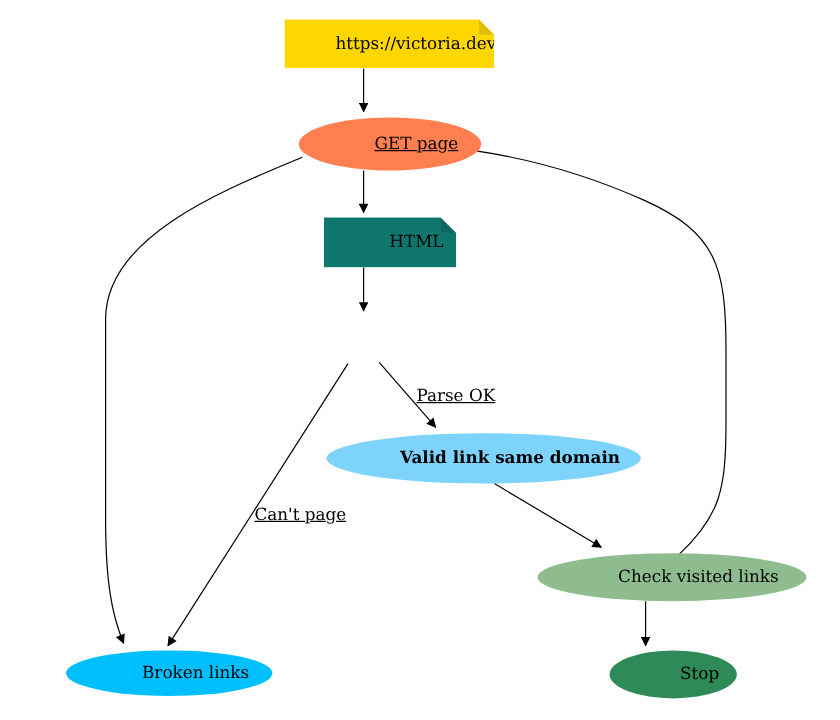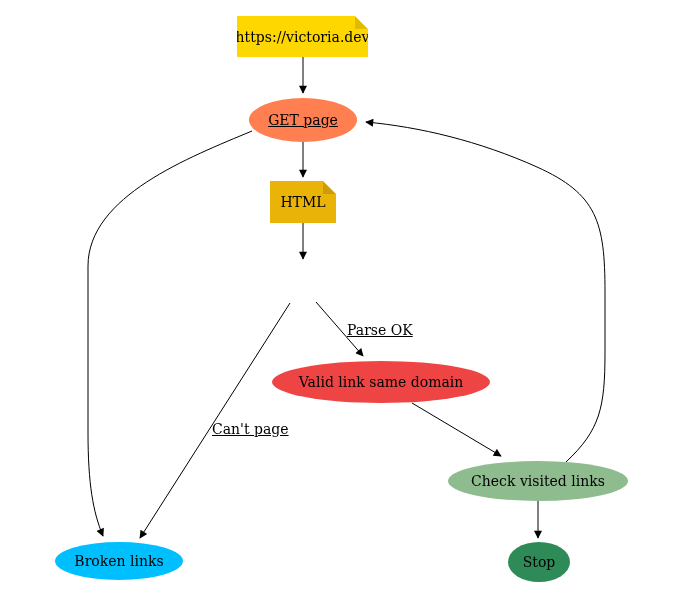--- a/index.html
+++ b/index.html
@@ -22,20 +22,21 @@
   }
   .node {
     position: absolute;
     display: flex;
     align-items: center;
     justify-content: center;
     font-size: 14px;
     color: #000000;
     text-align: center;
     white-space: nowrap;
+    padding-left: 44px;
   }
   .ellipse { border-radius: 50%; }
   .note {
     clip-path: polygon(0 0, calc(100% - 13px) 0, 100% 13px, 100% 100%, 0 100%);
   }
   .fold {
     position: absolute;
     top: 0; right: 0;
     width: 13px; height: 13px;
     clip-path: polygon(0 0, 100% 100%, 0 100%);
@@ -84,27 +85,27 @@
 
   <div id="n-start" class="node note" style="background: rgb(255, 215, 0);">
     <span>https://victoria.dev</span>
     <div class="fold"></div>
   </div>
 
   <div id="n-get" class="node ellipse" style="background: rgb(255, 127, 80); text-decoration: underline;">
     <span>GET page</span>
   </div>
 
-  <div id="n-html" class="node note" style="background: #eab308;">
+  <div id="n-html" class="node note" style="background: #0f766e;">
     <span>HTML</span>
     <div class="fold"></div>
   </div>
 
 
-  <div id="n-valid" class="node ellipse" style="background: #ef4444;">
+  <div id="n-valid" class="node ellipse" style="background: #7dd3fc; font-weight: bold;">
     <span>Valid link same domain</span>
   </div>
 
   <div id="n-stop" class="node ellipse" style="background: rgb(46, 139, 87);">
     <span>Stop</span>
   </div>
 
   <div id="n-check" class="node ellipse" style="background: rgb(143, 188, 143);">
     <span>Check visited links</span>
   </div>

